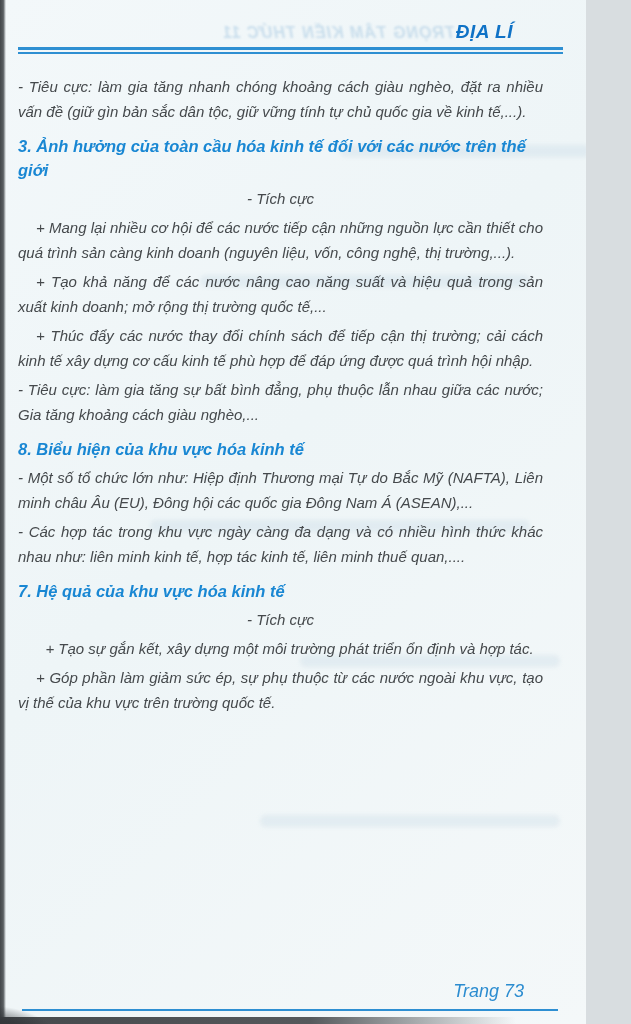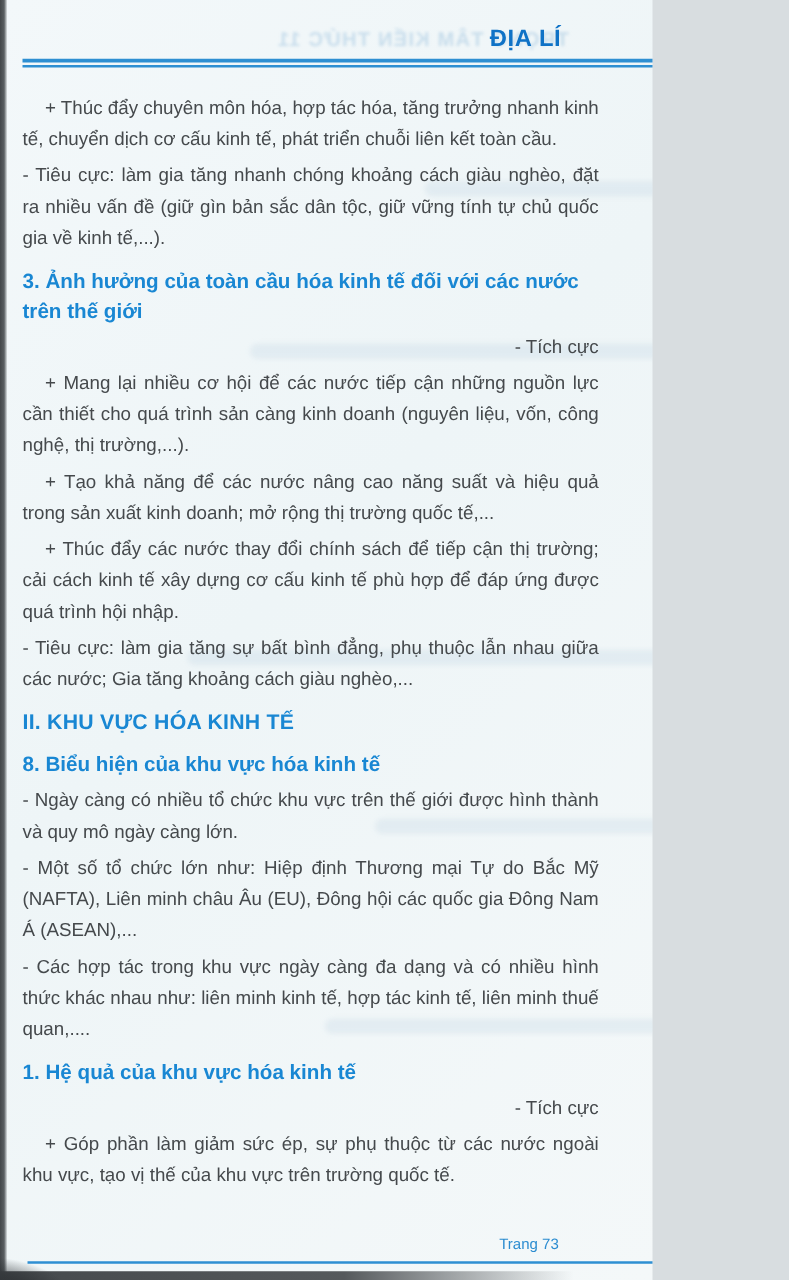--- a/index.html
+++ b/index.html
@@ -2,25 +2,26 @@
 <html><head>
 <meta charset="utf-8">
 <style>
   html, body {
     margin: 0; padding: 0;
     background: #d8dde0;
     font-family: "Liberation Sans", sans-serif;
   }
   .page {
     position: relative;
-    width: 522px; height: 1024px;
+    width: 586px; height: 1024px;
     background:
       linear-gradient(135deg, #f3f8fa 0%, #eef5f7 45%, #f4f8f9 100%);
     overflow: hidden;
     color: #45494c;
+    font-style: italic;
   }
   
   .edge-left {
     position: absolute; left: 0; top: 0; bottom: 0; width: 6px;
     background: linear-gradient(to right, #43474a 0%, #5a5f62 55%, rgba(90,95,98,0) 100%);
     z-index: 5;
   }
   .edge-bottom {
     position: absolute; left: 0; bottom: 0; height: 7px; width: 88%;
     background: linear-gradient(to right, #45494c 0%, #55595c 60%, rgba(85,89,92,0) 100%);
@@ -57,31 +58,31 @@
   .content {
     position: absolute; top: 58px; left: 0; right: 0;
     padding: 12px 43px 0 18px;
     font-size: 15px; line-height: 25px;
   }
   .para {
     margin: 4px 0 0 0;
     text-align: justify;
   }
   .para-plus { text-indent: 18px; }
-  .para-short { text-align: right; }
+  .para-short { text-align: center; }
   .heading {
     color: #1987d3; font-weight: bold;
     font-size: 16.5px; line-height: 24px;
     margin: 10px 0 2px 0;
   }
   .heading-section { font-size: 17px; letter-spacing: 0.2px; }
   
   .page-number {
-    position: absolute; bottom: 22px; right: 75px;
-    font-size: 12px; color: #2b8cd0;
+    position: absolute; bottom: 22px; right: 62px;
+    font-size: 18px; color: #2b8cd0;
   }
   .rule-single {
     position: absolute; bottom: 13px; left: 22px; width: 536px; height: 2px;
     background: #2e8fd2;
   }
 </style>
 </head>
 <body>
 
 <div class="page">
@@ -97,34 +98,32 @@
   <div class="bleed-smudge" style="top:655px; left:300px; width:260px;"></div>
   <div class="bleed-smudge" style="top:815px; left:260px; width:300px;"></div>
 
   <div class="header-title">ĐỊA LÍ</div>
   <div class="rule-double">
     <div class="rule-a"></div>
     <div class="rule-b"></div>
   </div>
 
   <div class="content">
-    <p class="para para-plus">+ Thúc đẩy chuyên môn hóa, hợp tác hóa, tăng trưởng nhanh kinh tế, chuyển dịch cơ cấu kinh tế, phát triển chuỗi liên kết toàn cầu.</p>
     <p class="para">- Tiêu cực: làm gia tăng nhanh chóng khoảng cách giàu nghèo, đặt ra nhiều vấn đề (giữ gìn bản sắc dân tộc, giữ vững tính tự chủ quốc gia về kinh tế,...).</p>
     <h3 class="heading">3. Ảnh hưởng của toàn cầu hóa kinh tế đối với các nước trên thế giới</h3>
     <p class="para para-short">- Tích cực</p>
     <p class="para para-plus">+ Mang lại nhiều cơ hội để các nước tiếp cận những nguồn lực cần thiết cho quá trình sản càng kinh doanh (nguyên liệu, vốn, công nghệ, thị trường,...).</p>
     <p class="para para-plus">+ Tạo khả năng để các nước nâng cao năng suất và hiệu quả trong sản xuất kinh doanh; mở rộng thị trường quốc tế,...</p>
     <p class="para para-plus">+ Thúc đẩy các nước thay đổi chính sách để tiếp cận thị trường; cải cách kinh tế xây dựng cơ cấu kinh tế phù hợp để đáp ứng được quá trình hội nhập.</p>
     <p class="para">- Tiêu cực: làm gia tăng sự bất bình đẳng, phụ thuộc lẫn nhau giữa các nước; Gia tăng khoảng cách giàu nghèo,...</p>
-    <h2 class="heading heading-section">II. KHU VỰC HÓA KINH TẾ</h2>
     <h3 class="heading">8. Biểu hiện của khu vực hóa kinh tế</h3>
-    <p class="para">- Ngày càng có nhiều tổ chức khu vực trên thế giới được hình thành và quy mô ngày càng lớn.</p>
     <p class="para">- Một số tổ chức lớn như: Hiệp định Thương mại Tự do Bắc Mỹ (NAFTA), Liên minh châu Âu (EU), Đông hội các quốc gia Đông Nam Á (ASEAN),...</p>
     <p class="para">- Các hợp tác trong khu vực ngày càng đa dạng và có nhiều hình thức khác nhau như: liên minh kinh tế, hợp tác kinh tế, liên minh thuế quan,....</p>
-    <h3 class="heading">1. Hệ quả của khu vực hóa kinh tế</h3>
+    <h3 class="heading">7. Hệ quả của khu vực hóa kinh tế</h3>
     <p class="para para-short">- Tích cực</p>
+    <p class="para para-plus para-short">+ Tạo sự gắn kết, xây dựng một môi trường phát triển ổn định và hợp tác.</p>
     <p class="para para-plus">+ Góp phần làm giảm sức ép, sự phụ thuộc từ các nước ngoài khu vực, tạo vị thế của khu vực trên trường quốc tế.</p>
   </div>
 
   <div class="page-number">Trang 73</div>
   <div class="rule-single"></div>
 
 </div>
 
 </body></html>

